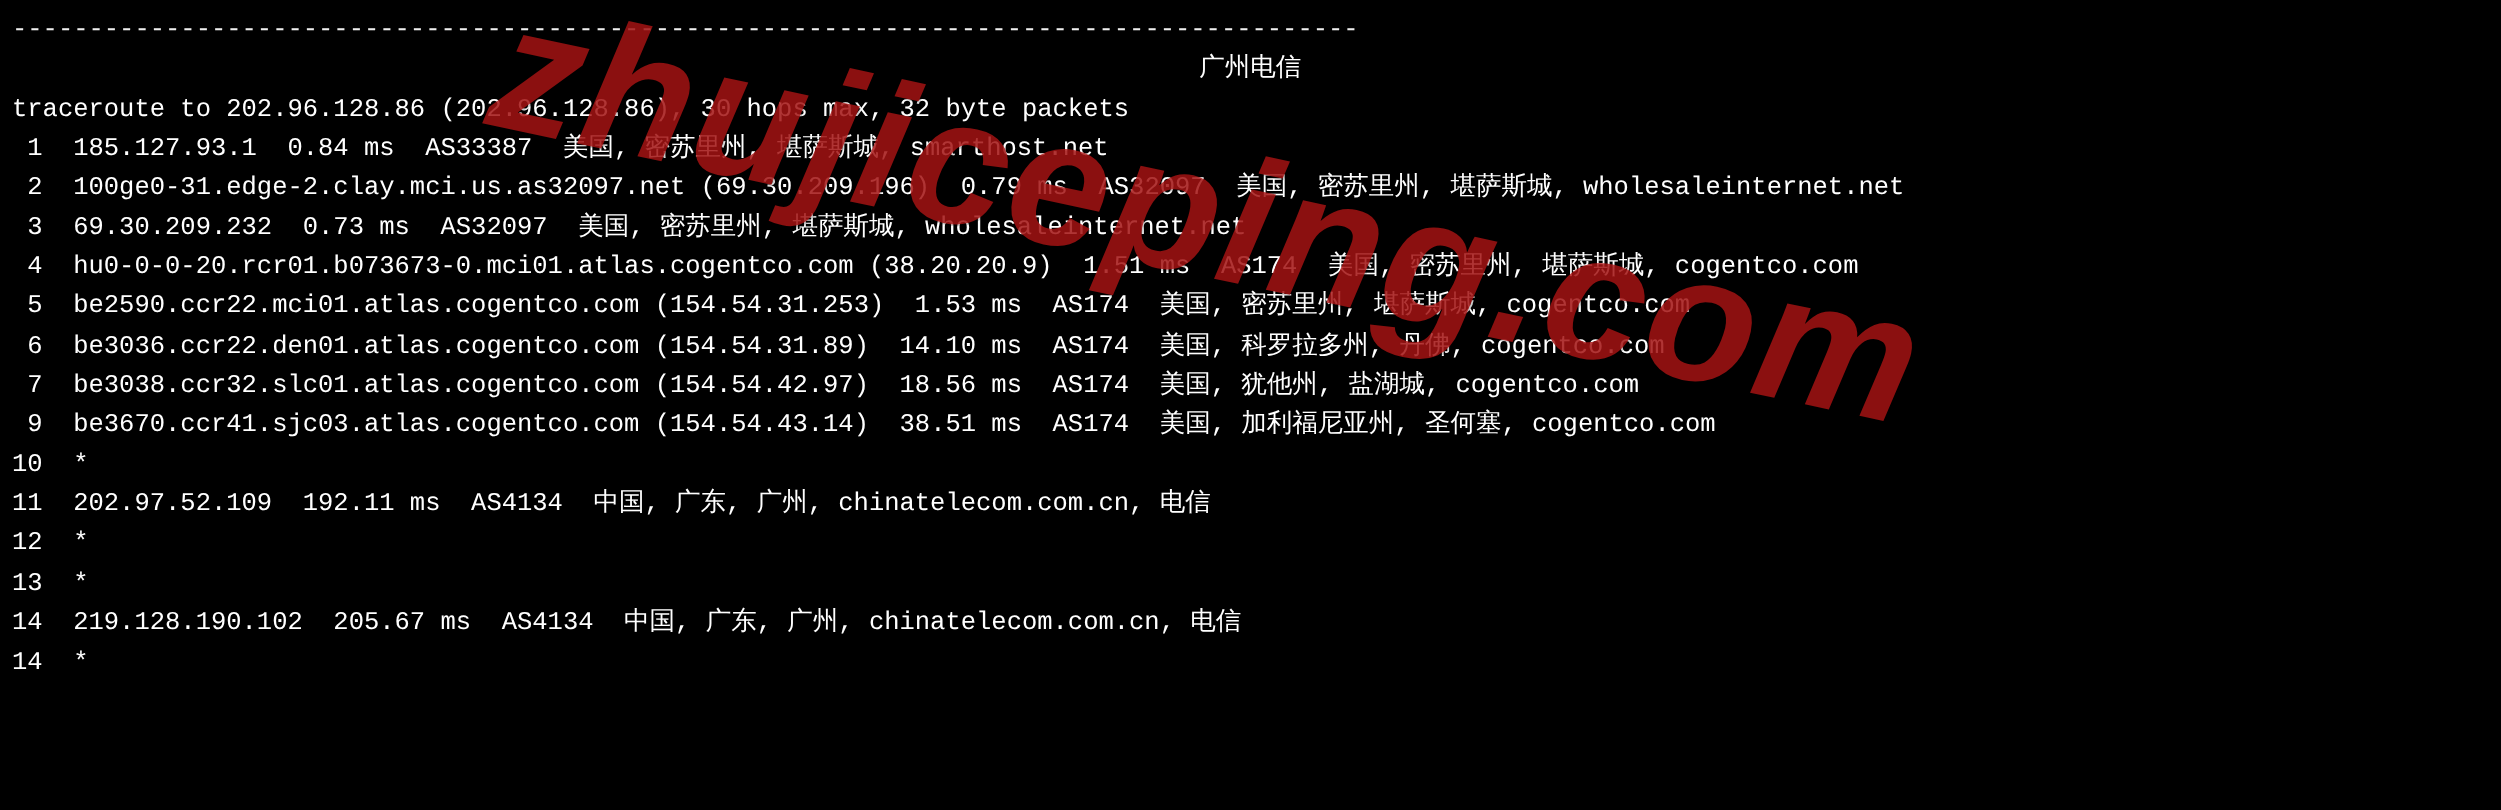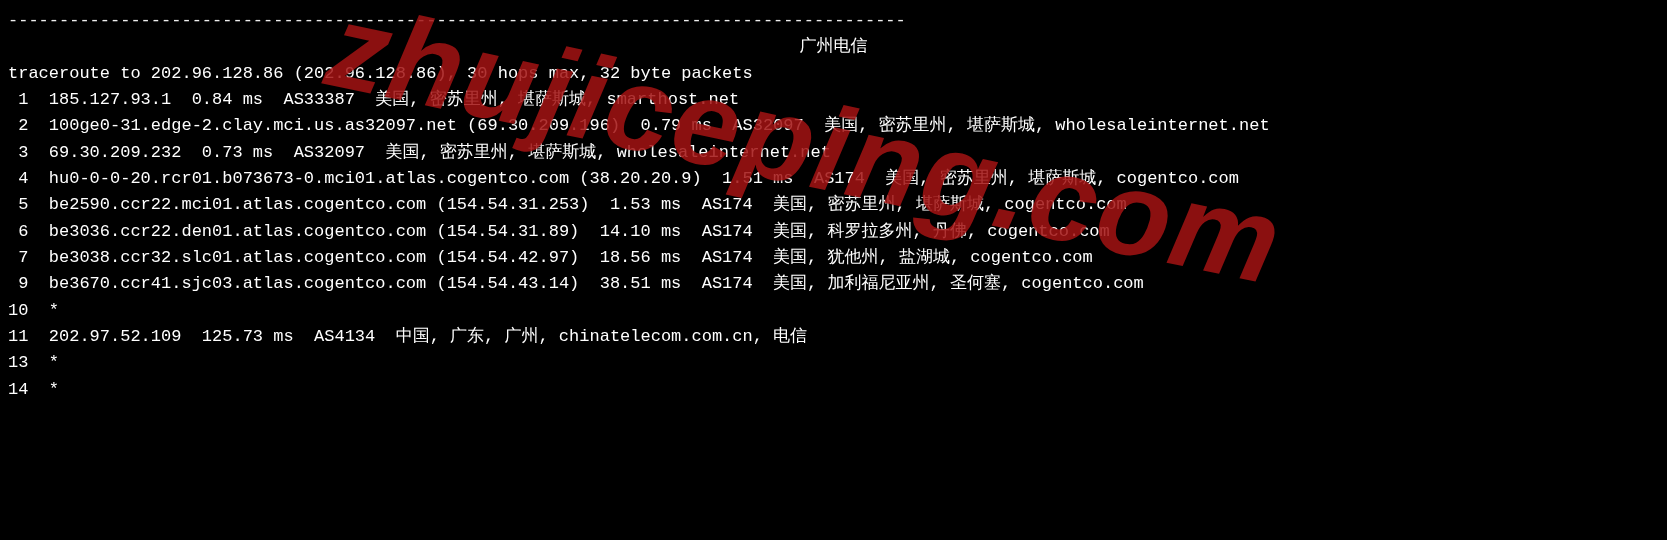--- a/index.html
+++ b/index.html
@@ -50,18 +50,20 @@
 <div id="hops">
     <div class="row"> 1  185.127.93.1  0.84 ms  AS33387  美国, 密苏里州, 堪萨斯城, smarthost.net</div>
     <div class="row"> 2  100ge0-31.edge-2.clay.mci.us.as32097.net (69.30.209.196)  0.79 ms  AS32097  美国, 密苏里州, 堪萨斯城, wholesaleinternet.net</div>
     <div class="row"> 3  69.30.209.232  0.73 ms  AS32097  美国, 密苏里州, 堪萨斯城, wholesaleinternet.net</div>
     <div class="row"> 4  hu0-0-0-20.rcr01.b073673-0.mci01.atlas.cogentco.com (38.20.20.9)  1.51 ms  AS174  美国, 密苏里州, 堪萨斯城, cogentco.com</div>
     <div class="row"> 5  be2590.ccr22.mci01.atlas.cogentco.com (154.54.31.253)  1.53 ms  AS174  美国, 密苏里州, 堪萨斯城, cogentco.com</div>
     <div class="row"> 6  be3036.ccr22.den01.atlas.cogentco.com (154.54.31.89)  14.10 ms  AS174  美国, 科罗拉多州, 丹佛, cogentco.com</div>
     <div class="row"> 7  be3038.ccr32.slc01.atlas.cogentco.com (154.54.42.97)  18.56 ms  AS174  美国, 犹他州, 盐湖城, cogentco.com</div>
     <div class="row"> 9  be3670.ccr41.sjc03.atlas.cogentco.com (154.54.43.14)  38.51 ms  AS174  美国, 加利福尼亚州, 圣何塞, cogentco.com</div>
     <div class="row">10  *</div>
-    <div class="row">11  202.97.52.109  125.73 ms  AS4134  中国, 广东, 广州, chinatelecom.com.cn, 电信</div>
+    <div class="row">11  202.97.52.109  192.11 ms  AS4134  中国, 广东, 广州, chinatelecom.com.cn, 电信</div>
+    <div class="row">12  *</div>
     <div class="row">13  *</div>
+    <div class="row">14  219.128.190.102  205.67 ms  AS4134  中国, 广东, 广州, chinatelecom.com.cn, 电信</div>
     <div class="row">14  *</div>
   </div>
 
 <div class="watermark">zhujiceping.com</div>
 
 </body></html>

